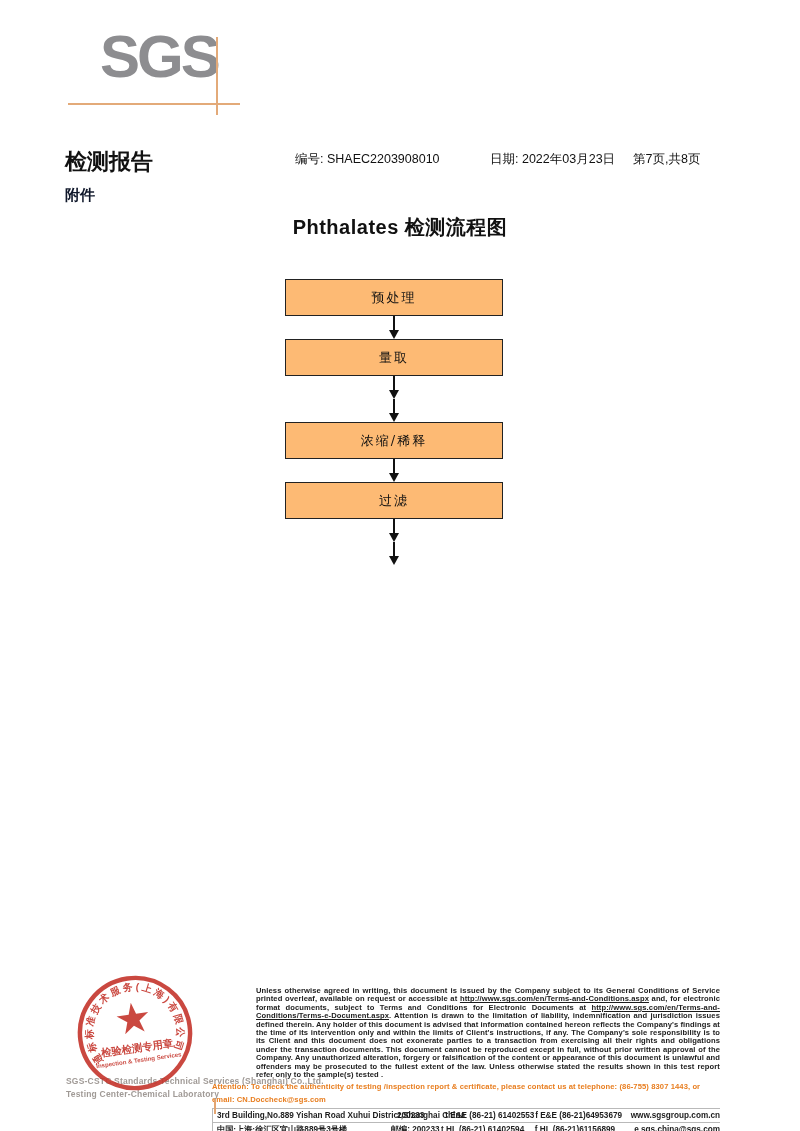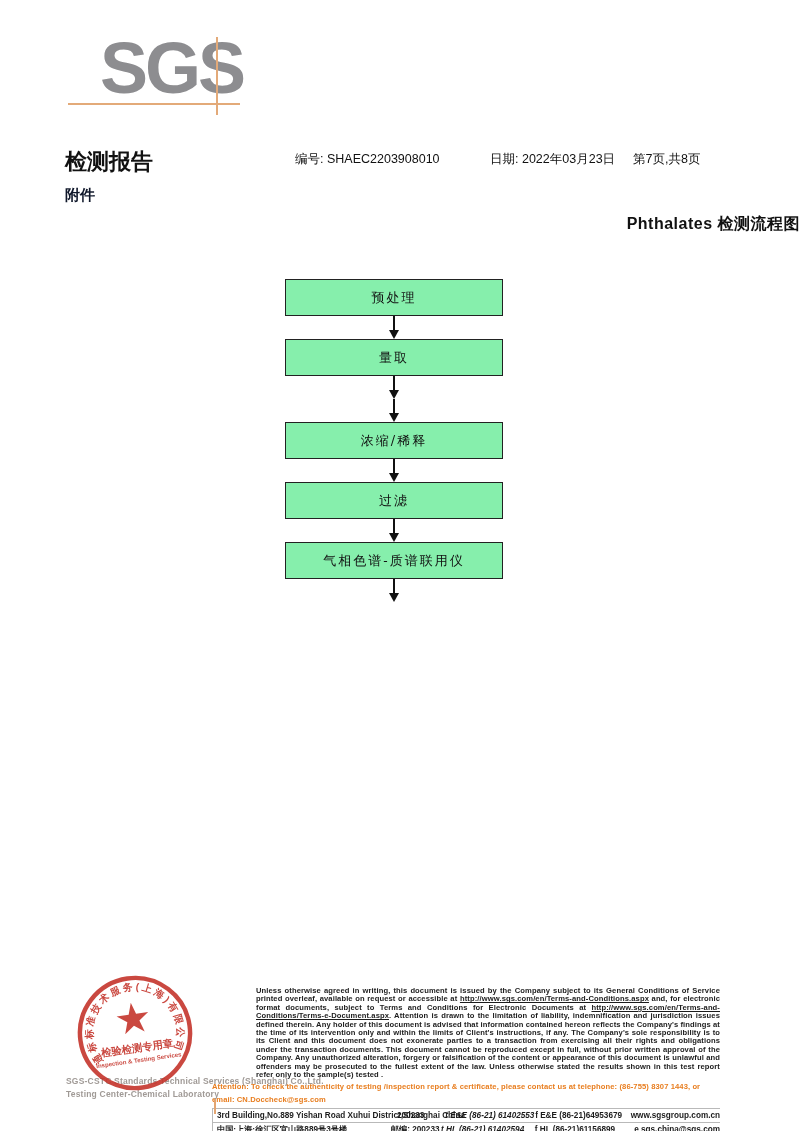--- a/index.html
+++ b/index.html
@@ -4,45 +4,45 @@
 <style>
   * { margin:0; padding:0; box-sizing:border-box; }
   html,body { background:#ffffff; }
   body { font-family:"Liberation Sans", sans-serif; }
   #page {
     position:relative; width:800px; height:1131px; margin:0 auto;
     background:#ffffff; overflow:hidden;
   }
   
   .logo-text {
-    position:absolute; left:100px; top:30px;
+    position:absolute; left:100px; top:19px;
     font-family:"Liberation Sans", sans-serif;
-    font-weight:bold; font-size:72px; line-height:76px;
+    font-weight:bold; font-size:60px; line-height:76px;
     color:#8d8d90; letter-spacing:-3px;
   }
   .logo-hline { position:absolute; left:68px; top:103px; width:172px; height:2px; background:#e3aa79; }
   .logo-vline { position:absolute; left:216px; top:37px; width:2px; height:78px; background:#e3aa79; }
   
   .report-title { position:absolute; left:65px; top:147px; font-size:22px; font-weight:bold; color:#111; }
   .hdr { position:absolute; top:151px; font-size:12.5px; color:#111; white-space:nowrap; }
   #report-no { left:283px;margin-left:12px; }
   #date-field { left:490px; }
   #page-info { left:633px; }
   .attachment { position:absolute; left:65px; top:186px; font-size:15px; font-weight:bold; color:#0f172a; }
   
   .flow-title {
-    position:absolute; left:0; top:214px; width:800px; text-align:right;
-    font-size:16px; font-weight:bold; color:#111; letter-spacing:0.5px;
+    position:absolute; left:0; top:214px; width:800px; text-align:center;
+    font-size:20px; font-weight:bold; color:#111; letter-spacing:0.5px;
   }
   #flowchart {
     position:absolute; left:285px; top:279px; width:218px;
     display:flex; flex-direction:column; align-items:center;
   }
   .flow-box {
-    width:218px; height:37px; border:1px solid #222; background:#86efac;
+    width:218px; height:37px; border:1px solid #222; background:#fdba74;
     display:flex; align-items:center; justify-content:center;
     font-family:"DejaVu Serif", serif; font-size:13px; color:#111;
     letter-spacing:2px;
   }
   .flow-arrow { height:23px; display:flex; flex-direction:column; align-items:center; }
   .flow-arrow .stem { width:2px; height:14px; background:#111; }
   .flow-arrow .head {
     width:0; height:0;
     border-left:5px solid transparent; border-right:5px solid transparent;
     border-top:9px solid #111;
@@ -70,21 +70,21 @@
     color:#e87d1e; letter-spacing:0.1px;
   }
   .addr-table { margin-top:2px; border-top:1px solid #b9b9b9; border-left:1px solid #b9b9b9; }
   .addr-row {
     display:flex; align-items:center; height:13px; font-size:8.2px;
     color:#1c1c1c; font-weight:bold; white-space:nowrap; padding-left:4px;
   }
   .addr-row + .addr-row { border-top:1px solid #b9b9b9; }
   .col-addr { width:180px; }
   .col-post { width:52px; }
-  .col-tel  { width:97px;font-style:italic; }
+  .col-tel  { width:97px; }
   .col-fax  { width:103px; }
   .col-web  { flex:1; }
   .tan-line { height:3px; background:#c8936b; }
   .cross-mark { position:absolute; left:214px; top:1098px; width:2px; height:16px; background:#e3a571; z-index:1; }
   .member {
     margin-left:340px; width:168px; margin-top:7px; text-align:center;
     font-size:11px; font-weight:bold; color:#2b2b2b; white-space:nowrap;
   }
 </style>
 </head>
@@ -127,21 +127,20 @@
       <div class="flow-box">浓缩/稀释</div>
       <div class="flow-arrow">
         <div class="stem"></div>
         <div class="head"></div>
       </div>
       <div class="flow-box">过滤</div>
       <div class="flow-arrow">
         <div class="stem"></div>
         <div class="head"></div>
       </div>
-      <div class="flow-box">气相色谱-质谱联用仪</div>
       <div class="flow-arrow">
         <div class="stem"></div>
         <div class="head"></div>
       </div>
     </div>
 
   <div id="stamp">
     <svg width="118" height="118" viewBox="0 0 120 120">
       <defs>
         <path id="ringPath" d="M 28,88 A 43,43 0 1 1 92,88" fill="none"></path>

